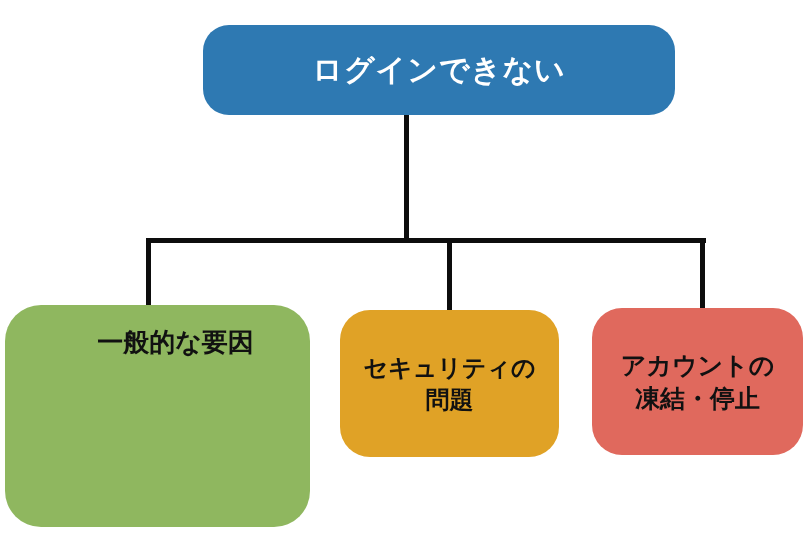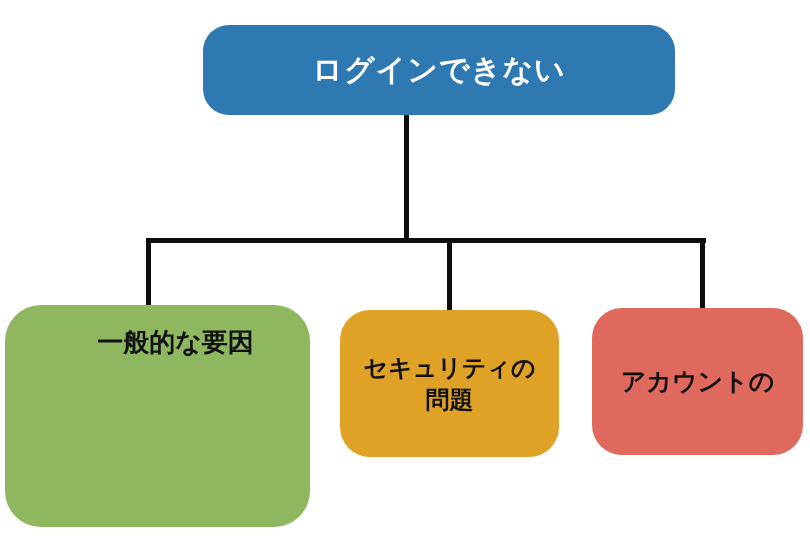--- a/index.html
+++ b/index.html
@@ -96,15 +96,16 @@
     <div class="box-title">一般的な要因</div>
   </div>
 
   <div class="box box-security" style="background-color: rgb(224, 162, 38);">
     <div>セキュリティの</div>
     <div>問題</div>
   </div>
 
   <div class="box box-account" style="background-color: rgb(224, 105, 93);">
     <div>アカウントの</div>
+    <div>凍結・停止</div>
   </div>
 
 </div>
 
 </body></html>

